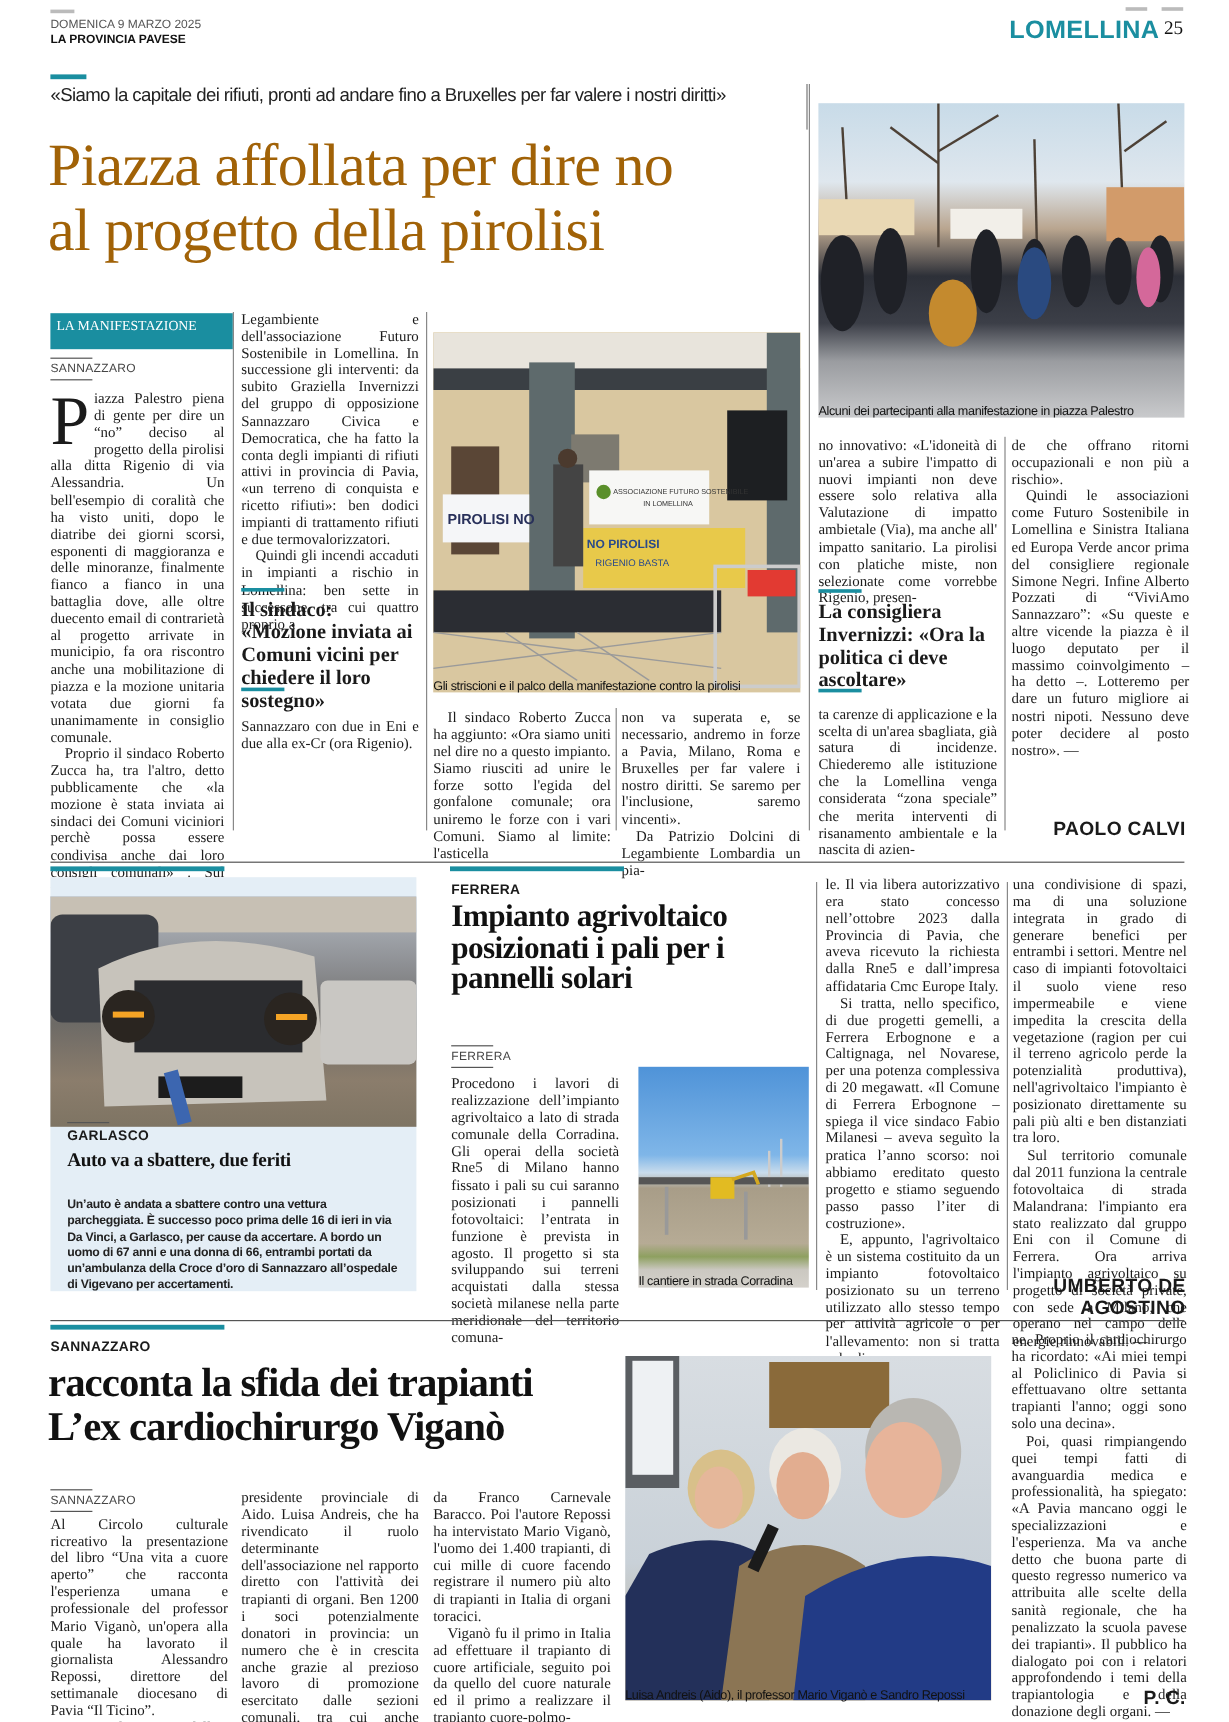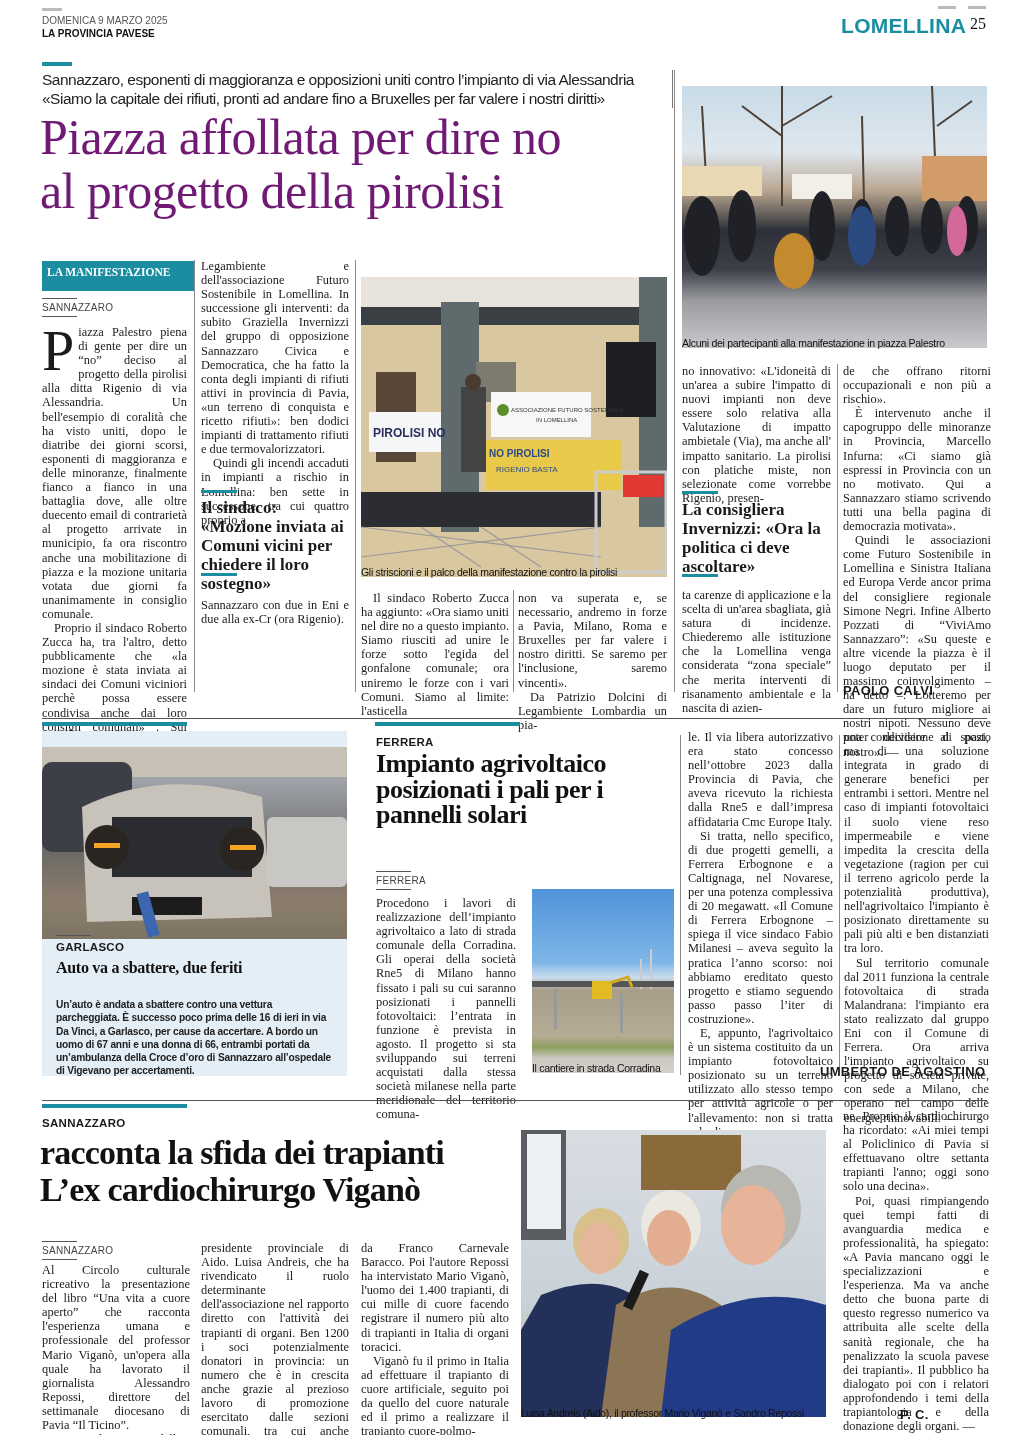--- a/index.html
+++ b/index.html
@@ -9,45 +9,44 @@
   .sans { font-family: "Liberation Sans", sans-serif; }
   .serif { font-family: "Liberation Serif", serif; }
   .accent { background: #1a8ea0; }
   .body-text { font-family: "Liberation Serif", serif; font-size: 12.4px; line-height: 14.1px; text-align: justify; hyphens: auto; color: #1b1b1b; }
   .body-text p { text-indent: 12px; }
   .body-text p.first { text-indent: 0; }
   .col-rule { position: absolute; width: 1px; background: #888; }
   .caption { font-family: "Liberation Sans", sans-serif; font-size: 10.5px; letter-spacing: -0.3px; color: #111; }
   .kicker { font-family: "Liberation Sans", sans-serif; font-weight: bold; font-size: 11.5px; letter-spacing: 0.3px; color: #1a1a1a; }
   .dateline { font-family: "Liberation Sans", sans-serif; font-size: 10px; color: #444; letter-spacing: 0.3px; }
-  .sign { font-family: "Liberation Sans", sans-serif; font-weight: bold; font-size: 13px; text-align: left; letter-spacing: 0.3px; }
+  .sign { font-family: "Liberation Sans", sans-serif; font-weight: bold; font-size: 16px; text-align: right; letter-spacing: 0.3px; }
   .subhead { font-family: "Liberation Serif", serif; font-weight: bold; font-size: 17px; line-height: 19px; color: #1a1a1a; }
   .photo { position: absolute; overflow: hidden; margin-top: 16px; }
   .short-rule { position: absolute; height: 1px; background: #555; width: 35px; }
 </style>
 </head>
 <body>
 
 <div class="abs" style="left:0;top:0;width:996px;height:50px;">
   <div class="abs" style="left:42px;top:8px;width:20px;height:3px;background:#bbb;"></div>
   <div class="abs sans" style="left:42px;top:15px;font-size:10px;color:#555;">DOMENICA 9 MARZO 2025</div>
   <div class="abs sans" style="left:42px;top:28px;font-size:10px;font-weight:bold;color:#111;">LA PROVINCIA PAVESE</div>
   <div class="abs" style="left:938px;top:6px;width:18px;height:3px;background:#bbb;"></div>
   <div class="abs" style="left:968px;top:6px;width:18px;height:3px;background:#bbb;"></div>
   <div class="abs sans" style="left:841px;top:14px;font-size:21px;font-weight:bold;color:#1a8ea0;letter-spacing:0.3px;">LOMELLINA</div>
   <div class="abs serif" style="left:970px;top:15px;font-size:16px;color:#111;">25</div>
 </div>
 
 <div class="abs accent" style="left:42px;top:62px;width:30px;height:4px;"></div>
 <div class="abs sans" style="left:42px;top:70px;width:630px;font-size:15.5px;line-height:19px;letter-spacing:-0.5px;color:#222;">
-  <div>Sannazzaro, esponenti di maggioranza e opposizioni uniti contro l’impianto di via Alessandria</div>
   <div>«Siamo la capitale dei rifiuti, pronti ad andare fino a Bruxelles per far valere i nostri diritti»</div>
 </div>
 <div class="abs" style="left:672px;top:70px;width:1px;height:38px;background:#777;"></div>
-<div class="abs serif" style="left:40px;top:110px;width:640px;font-size:50px;line-height:54px;letter-spacing:-0.6px;color:#701a75;">
+<div class="abs serif" style="left:40px;top:110px;width:640px;font-size:50px;line-height:54px;letter-spacing:-0.6px;color:#a16207;">
   <div>Piazza affollata per dire no</div>
   <div>al progetto della pirolisi</div>
 </div>
 
 <div class="photo" style="left:682px;top:70px;width:305px;height:262px;background:linear-gradient(180deg,#c8dbe8 0%,#dfe7ee 25%,#b9a58f 40%,#2d3038 55%,#3c3f48 70%,#9a9ca0 82%,#c9cacc 100%);">
   <svg width="305" height="262">
     <g stroke="#4d4136" stroke-width="2" fill="none">
       <line x1="100" y1="0" x2="100" y2="120"></line>
         <line x1="100" y1="40" x2="150" y2="10"></line>
         <line x1="100" y1="50" x2="60" y2="20"></line>
@@ -69,21 +68,21 @@
       <ellipse cx="285" cy="138" rx="11" ry="28"></ellipse>
     </g>
     <ellipse cx="112" cy="175" rx="20" ry="28" fill="#c48a2e"></ellipse>
     <ellipse cx="180" cy="150" rx="14" ry="30" fill="#2a4a80"></ellipse>
     <ellipse cx="275" cy="145" rx="10" ry="25" fill="#d4689a"></ellipse>
   </svg>
 </div>
 <div class="abs caption" style="left:682px;top:337px;width:310px;">Alcuni dei partecipanti alla manifestazione in piazza Palestro</div>
 
 <div class="abs accent" style="left:42px;top:261px;width:152px;height:30px;">
-  <div class="serif" style="color:#fff;font-weight:bold;font-size:11.5px;padding:5px 0 0 5px;">LA MANIFESTAZIONE</div>
+  <div class="serif" style="color:#fff;font-weight:normal;font-size:11.5px;padding:5px 0 0 5px;">LA MANIFESTAZIONE</div>
 </div>
 <div class="short-rule" style="left:42px;top:298px;"></div>
 <div class="abs dateline" style="left:42px;top:302px;">SANNAZZARO</div>
 <div class="short-rule" style="left:42px;top:316px;"></div>
 
 <div class="abs body-text" style="left:42px;top:325px;width:145px;">
   <p class="first"><span style="float:left;font-size:58px;line-height:50px;margin:1px 4px 0 0;font-family:'Liberation Serif',serif;">P</span><span>iazza Palestro piena di gente per dire un “no” deciso al progetto della pirolisi alla ditta Rigenio di via Alessandria. Un bell'esempio di coralità che ha visto uniti, dopo le diatribe dei giorni scorsi, esponenti di maggioranza e delle minoranze, finalmente fianco a fianco in una battaglia dove, alle oltre duecento email di contrarietà al progetto arrivate in municipio, fa ora riscontro anche una mobilitazione di piazza e la mozione unitaria votata due giorni fa unanimamente in consiglio comunale.</span></p>
   <p>Proprio il sindaco Roberto Zucca ha, tra l'altro, detto pubblicamente che «la mozione è stata inviata ai sindaci dei Comuni viciniori perchè possa essere condivisa anche dai loro consigli comunali» . Sul palco e tra la gente alcuni cartelli e striscioni contro la pirolisi, tra cui quelli di</p>
 </div>
 <div class="col-rule" style="left:194px;top:260px;height:432px;"></div>
@@ -149,21 +148,20 @@
 <div class="abs accent" style="left:682px;top:491px;width:36px;height:3px;"></div>
 <div class="abs subhead" style="left:682px;top:500px;width:150px;">La consigliera Invernizzi: «Ora la politica ci deve ascoltare»</div>
 <div class="abs accent" style="left:682px;top:574px;width:36px;height:3px;"></div>
 <div class="abs body-text" style="left:682px;top:588px;width:149px;">
   <p class="first">ta carenze di applicazione e la scelta di un'area sbagliata, già satura di incidenze. Chiederemo alle istituzione che la Lomellina venga considerata “zona speciale” che merita interventi di risanamento ambientale e la nascita di azien-</p>
 </div>
 <div class="col-rule" style="left:837px;top:364px;height:328px;"></div>
 
 <div class="abs body-text" style="left:843px;top:364px;width:148px;">
   <p class="first">de che offrano ritorni occupazionali e non più a rischio».</p>
-  <p>È intervenuto anche il capogruppo delle minoranze in Provincia, Marcello Infurna: «Ci siamo già espressi in Provincia con un no motivato. Qui a Sannazzaro stiamo scrivendo tutti una bella pagina di democrazia motivata».</p>
   <p>Quindi le associazioni come Futuro Sostenibile in Lomellina e Sinistra Italiana ed Europa Verde ancor prima del consigliere regionale Simone Negri. Infine Alberto Pozzati di “ViviAmo Sannazzaro”: «Su queste e altre vicende la piazza è il luogo deputato per il massimo coinvolgimento – ha detto –. Lotteremo per dare un futuro migliore ai nostri nipoti. Nessuno deve poter decidere al posto nostro». —</p>
 </div>
 <div class="abs sign" style="left:843px;top:683px;width:145px;">PAOLO CALVI</div>
 
 <div class="abs" style="left:42px;top:718px;width:945px;height:1px;background:#555;"></div>
 <div class="abs accent" style="left:42px;top:722px;width:145px;height:4px;"></div>
 <div class="abs" style="left:42px;top:731px;width:305px;height:345px;background:#e4eef6;"></div>
 <div class="photo" style="left:42px;top:731px;width:305px;height:192px;background:linear-gradient(180deg,#b6bcc4 0%,#8d8f93 30%,#6d6a66 55%,#8b7d6c 80%,#7e7463 100%);">
   <svg width="305" height="192">
     <rect x="0" y="0" width="305" height="30" fill="#c7c0b4"></rect>

